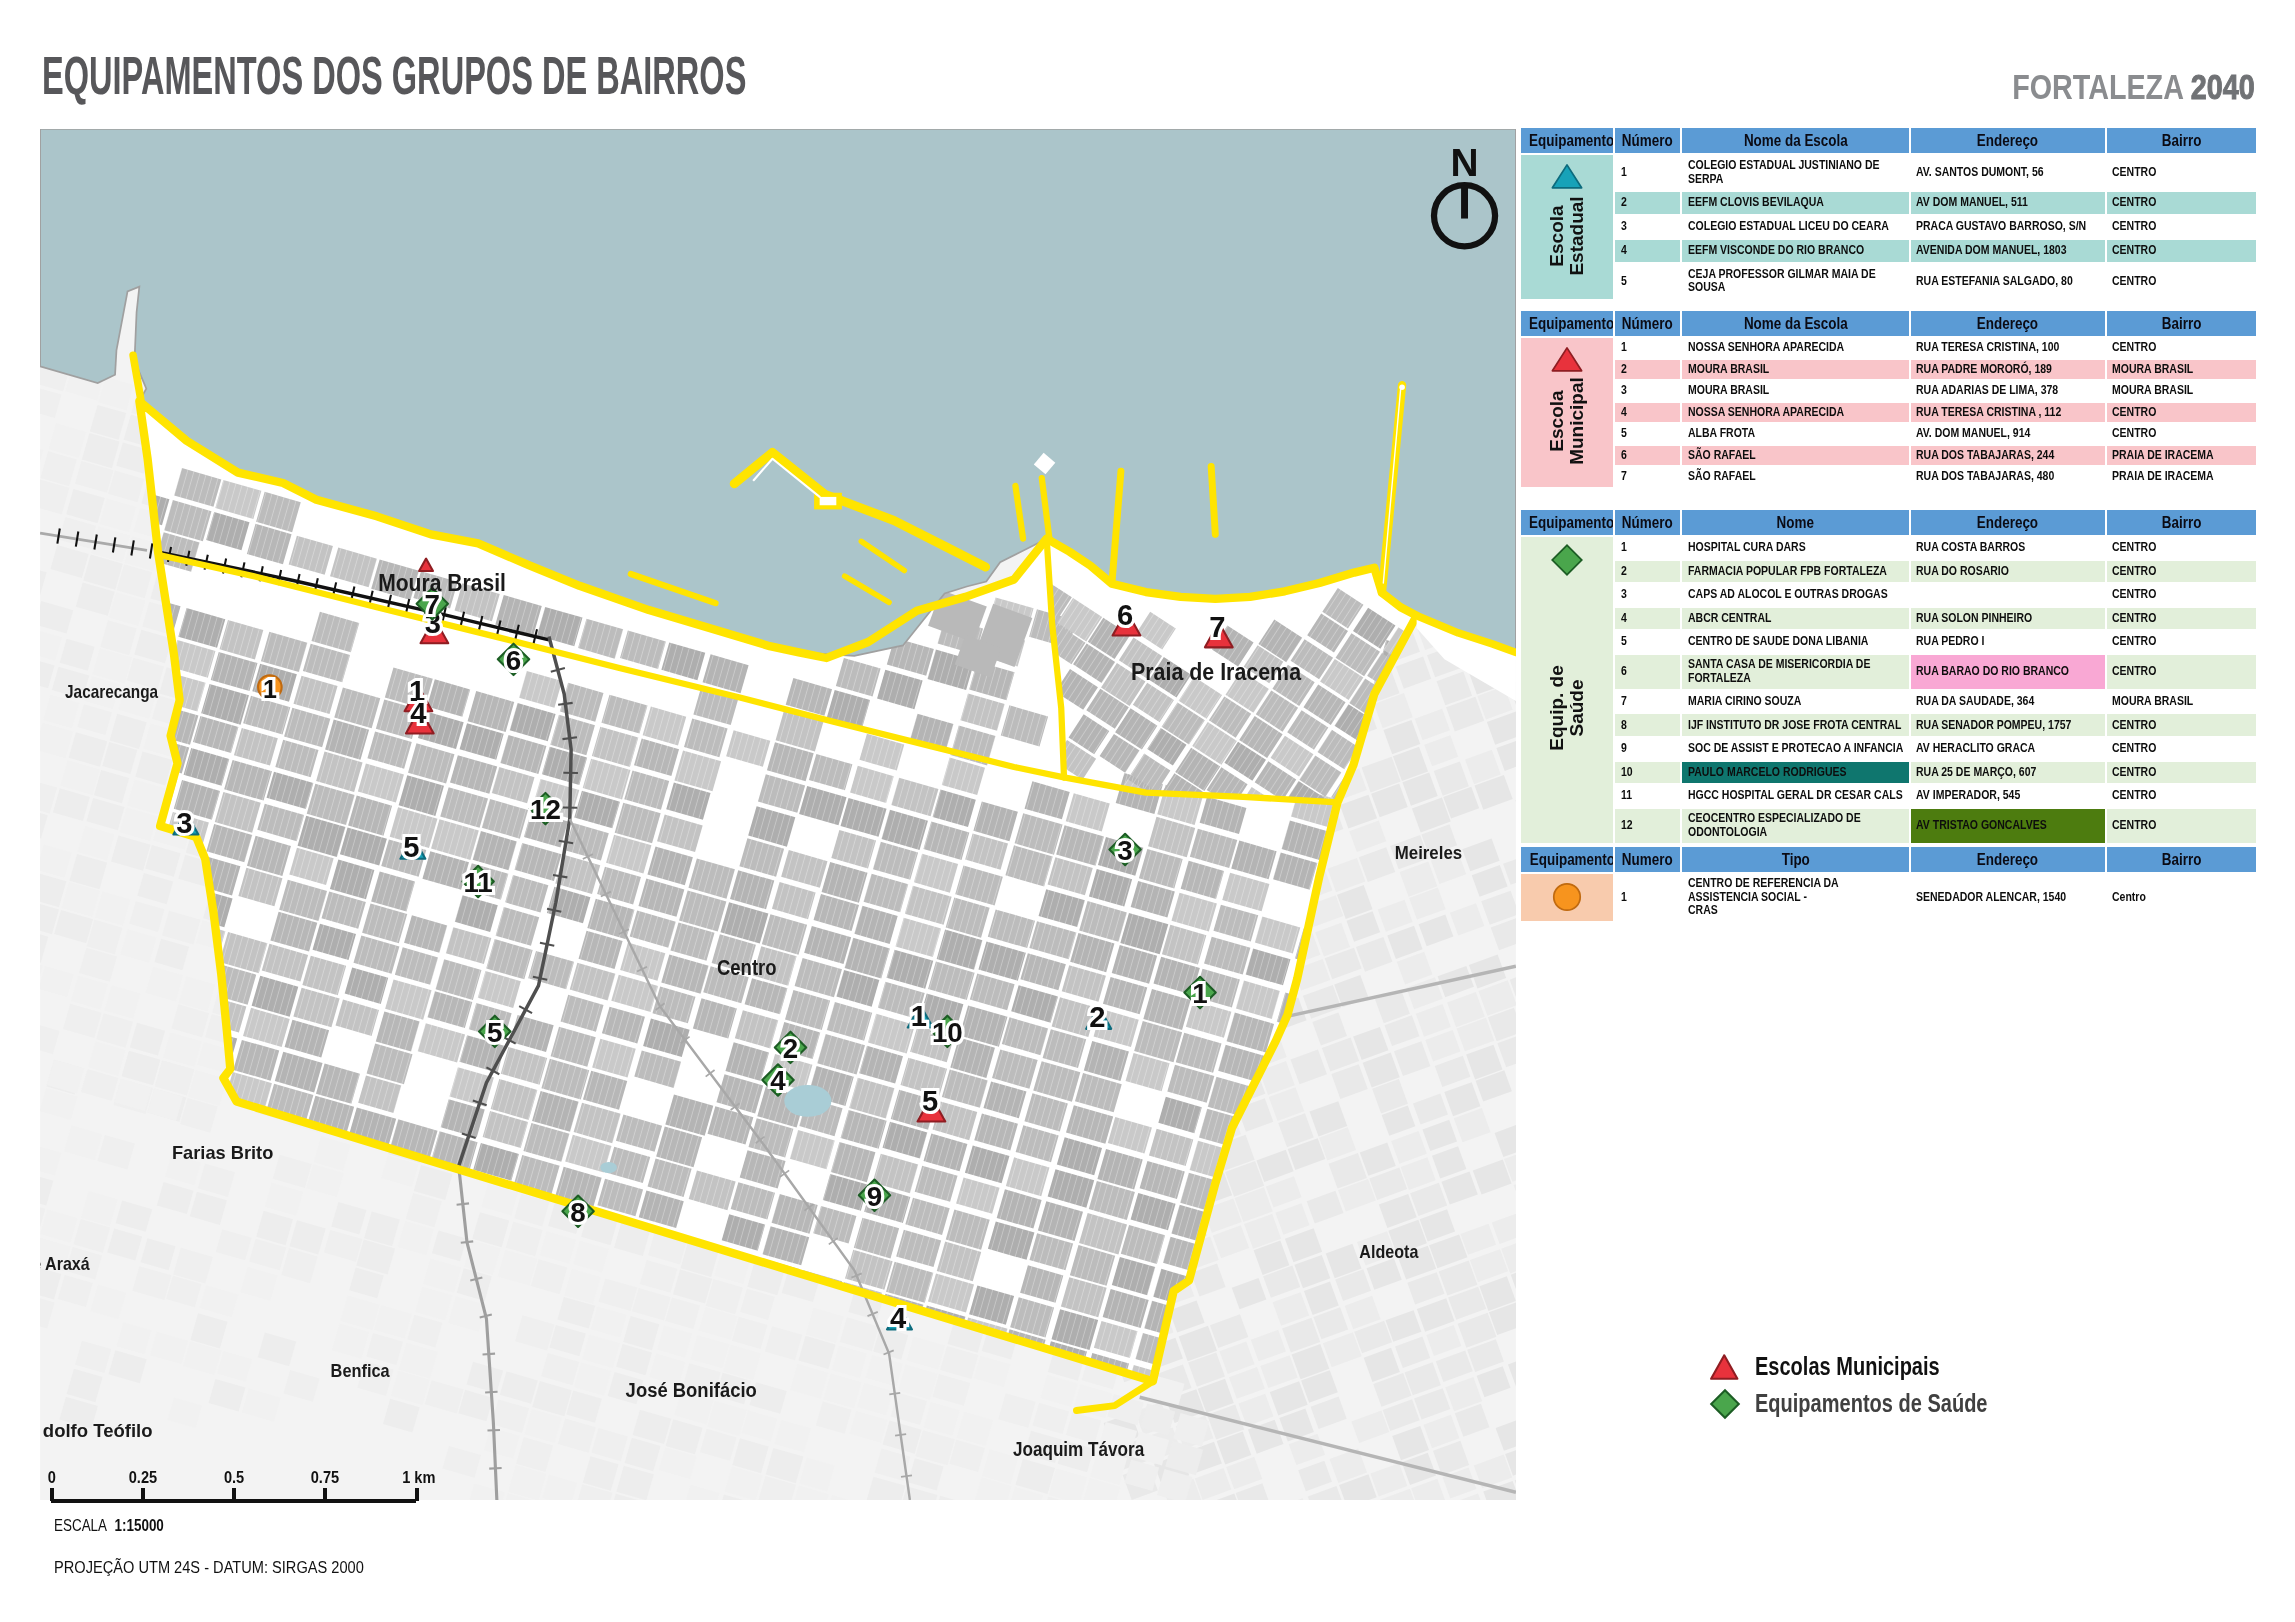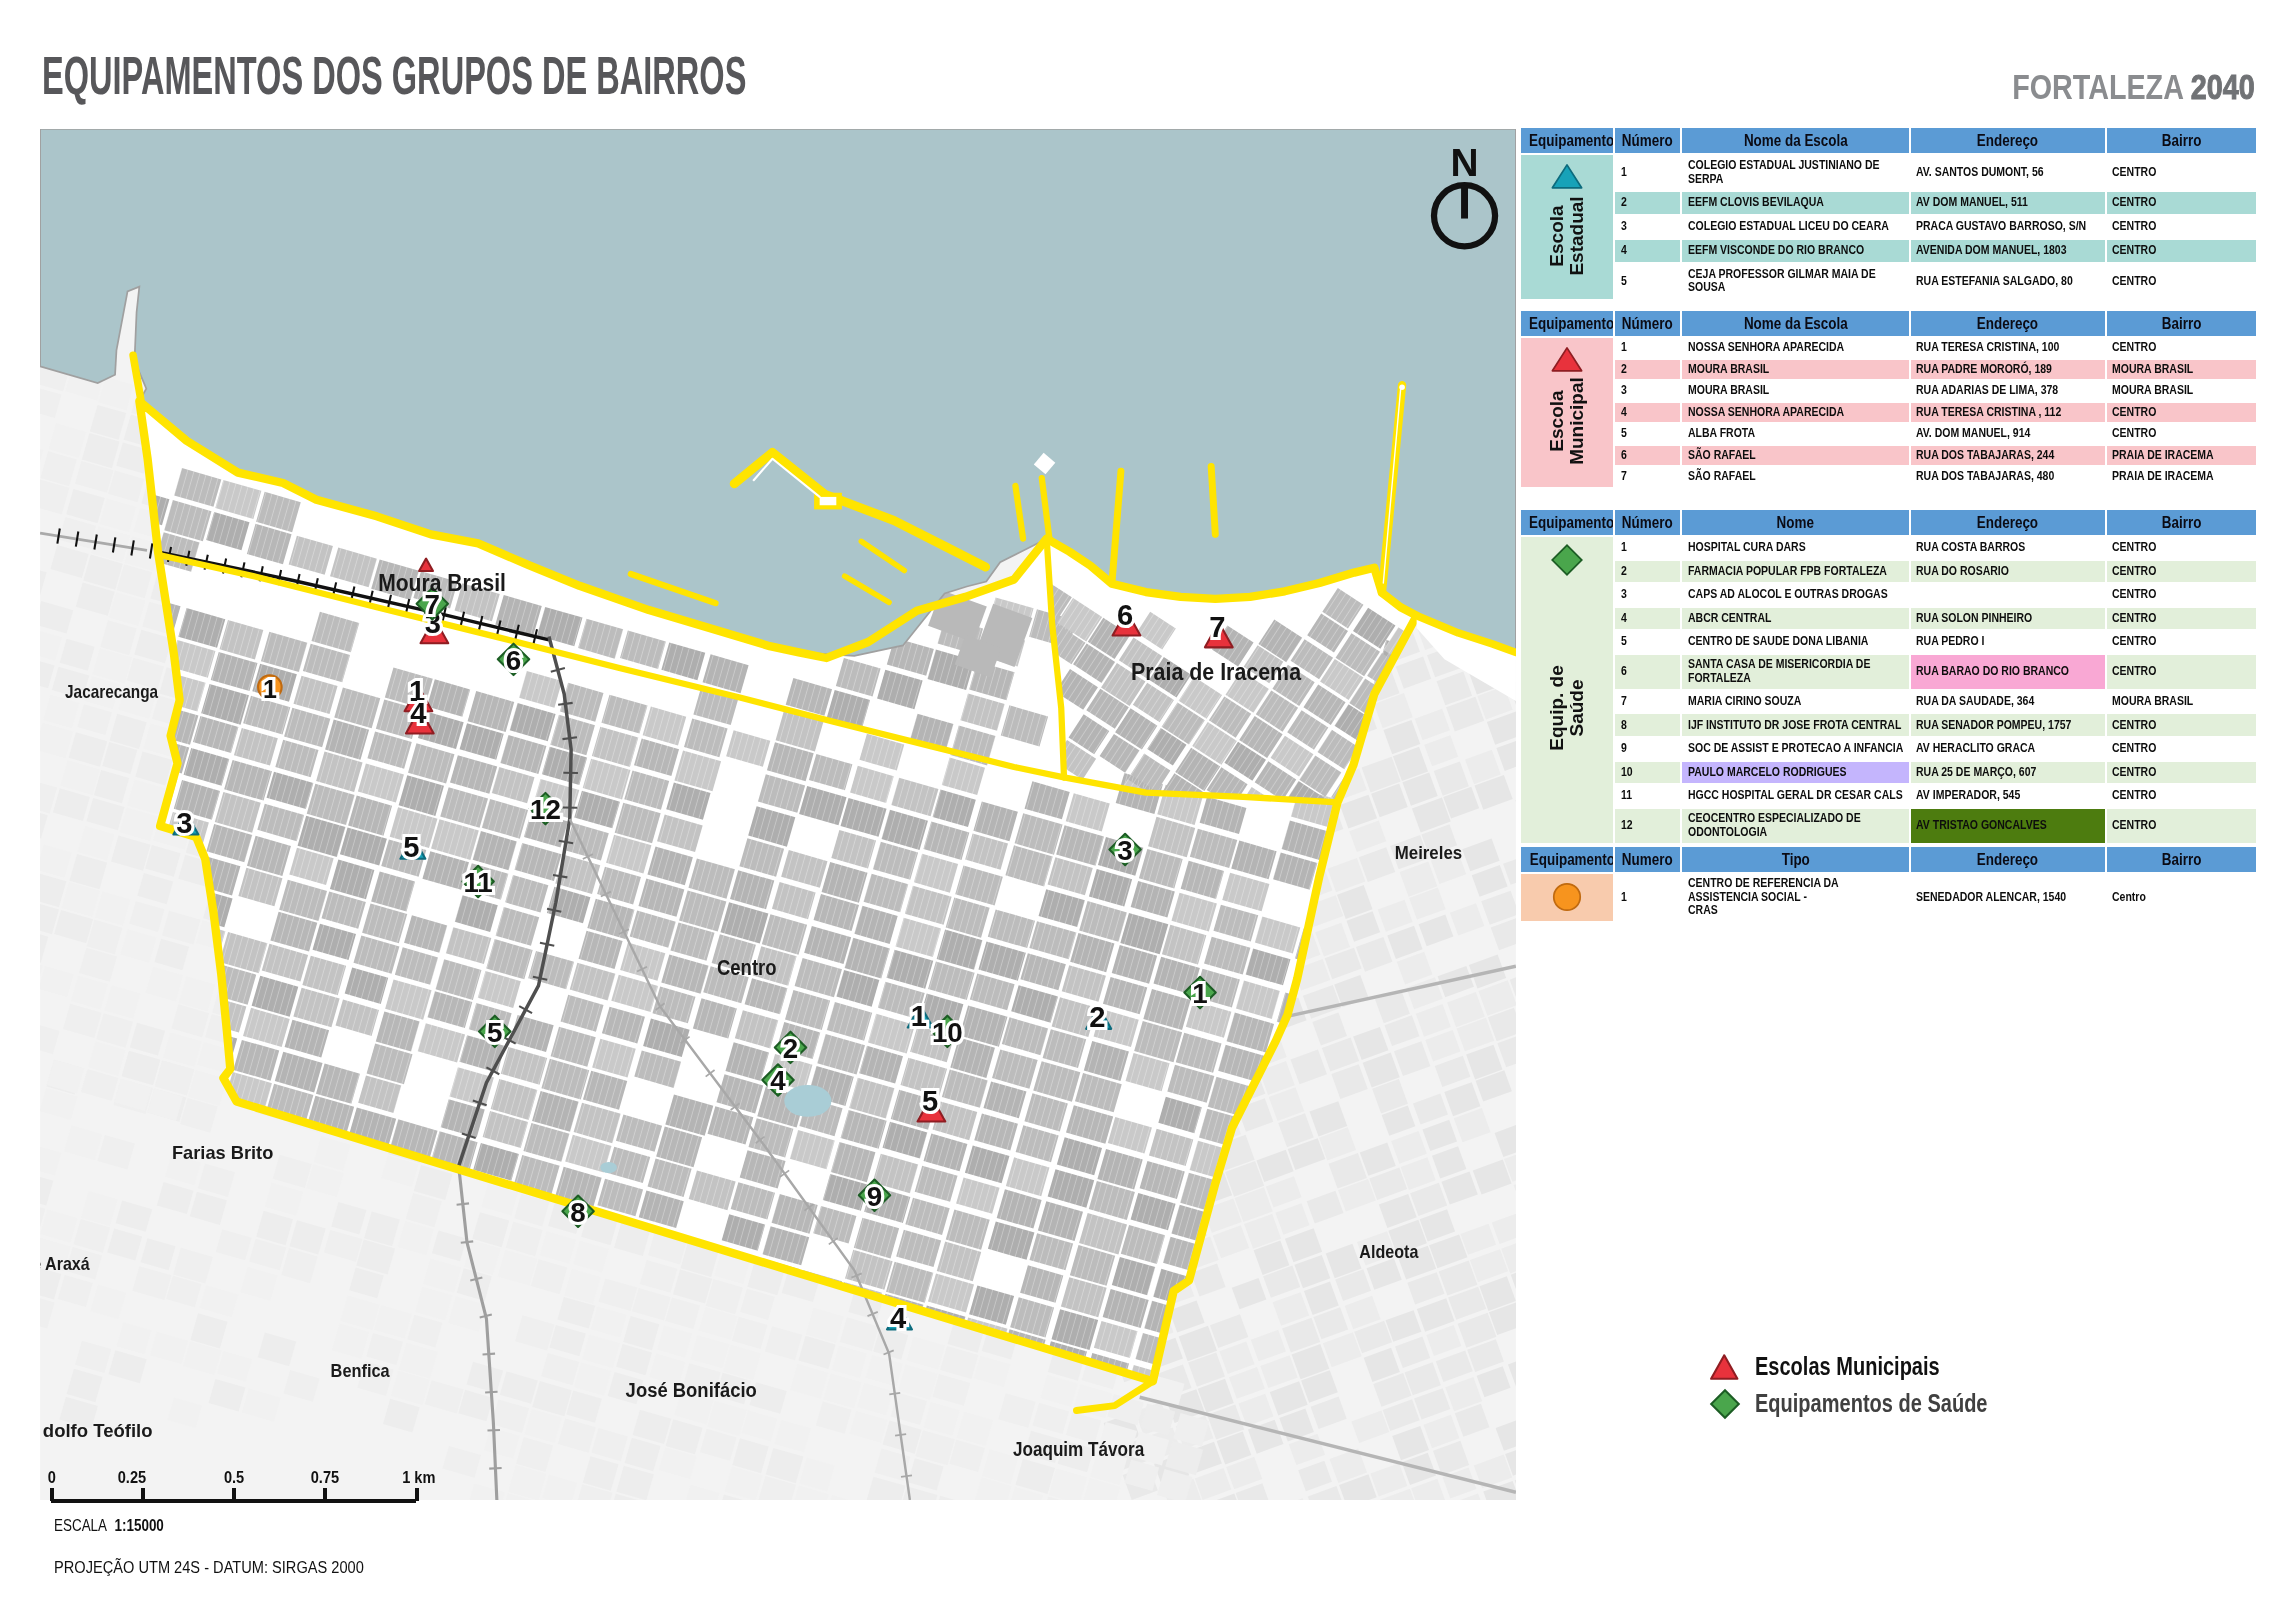--- a/index.html
+++ b/index.html
@@ -1548,21 +1548,21 @@
           <td style="background:#e2efda"><span class="cx">CENTRO</span></td>
         </tr>
         <tr>
           <td style="height:21.5px;"><span class="cx">9</span></td>
           <td style=""><span class="cx">SOC DE ASSIST E PROTECAO A INFANCIA</span></td>
           <td style=""><span class="cx" style="max-width:189px">AV HERACLITO GRACA</span></td>
           <td style=""><span class="cx">CENTRO</span></td>
         </tr>
         <tr>
           <td style="height:21.5px;background:#e2efda"><span class="cx">10</span></td>
-          <td style="background:#c4b5fd"><span class="cx">PAULO MARCELO RODRIGUES</span></td>
+          <td style="background:#0f766e"><span class="cx">PAULO MARCELO RODRIGUES</span></td>
           <td style="background:#e2efda"><span class="cx" style="max-width:189px">RUA 25 DE MARÇO, 607</span></td>
           <td style="background:#e2efda"><span class="cx">CENTRO</span></td>
         </tr>
         <tr>
           <td style="height:21.5px;"><span class="cx">11</span></td>
           <td style=""><span class="cx">HGCC HOSPITAL GERAL DR CESAR CALS</span></td>
           <td style=""><span class="cx" style="max-width:189px">AV IMPERADOR, 545</span></td>
           <td style=""><span class="cx">CENTRO</span></td>
         </tr>
         <tr>
@@ -1607,21 +1607,21 @@
     </div>
     <div style="height:37px;display:flex;align-items:center">
       <div style="width:33px;text-align:center"><svg width="32" height="32" style="vertical-align:middle" viewBox="0 0 46 46">
           <rect x="9" y="9" width="28" height="28" transform="rotate(45 23 23)" fill="#4aa64c" stroke="#1c5d24" stroke-width="3"></rect>
         </svg></div>
       <div style="font-size:26px;font-weight:bold;color:#404040;margin-left:14px"><span class="cx" style="transform:scaleX(0.77)">Equipamentos de Saúde</span></div>
     </div>
   </div>
 <div>
     <div style="position:absolute;left:23.6px;top:1467px;width:56px;text-align:center;font-size:17.4px;font-weight:bold;color:#111"><span class="cxc">0</span></div>
-    <div style="position:absolute;left:115px;top:1467px;width:56px;text-align:left;font-size:17.4px;font-weight:bold;color:#111"><span class="cxc">0.25</span></div>
+    <div style="position:absolute;left:115px;top:1467px;width:56px;text-align:center;font-size:17.4px;font-weight:bold;color:#111"><span class="cxc">0.25</span></div>
     <div style="position:absolute;left:206px;top:1467px;width:56px;text-align:center;font-size:17.4px;font-weight:bold;color:#111"><span class="cxc">0.5</span></div>
     <div style="position:absolute;left:297px;top:1467px;width:56px;text-align:center;font-size:17.4px;font-weight:bold;color:#111"><span class="cxc">0.75</span></div>
     <div style="position:absolute;left:391px;top:1467px;width:56px;text-align:center;font-size:17.4px;font-weight:bold;color:#111"><span class="cxc">1 km</span></div>
     <div style="position:absolute;left:51px;top:1499px;width:365px;height:3.5px;background:#111"></div>
     <div style="position:absolute;left:50px;top:1488px;width:3.5px;height:12.5px;background:#111"></div>
     <div style="position:absolute;left:141px;top:1488px;width:3.5px;height:12.5px;background:#111"></div>
     <div style="position:absolute;left:232px;top:1488px;width:3.5px;height:12.5px;background:#111"></div>
     <div style="position:absolute;left:323px;top:1488px;width:3.5px;height:12.5px;background:#111"></div>
     <div style="position:absolute;left:415px;top:1488px;width:3.5px;height:12.5px;background:#111"></div>
   </div>

